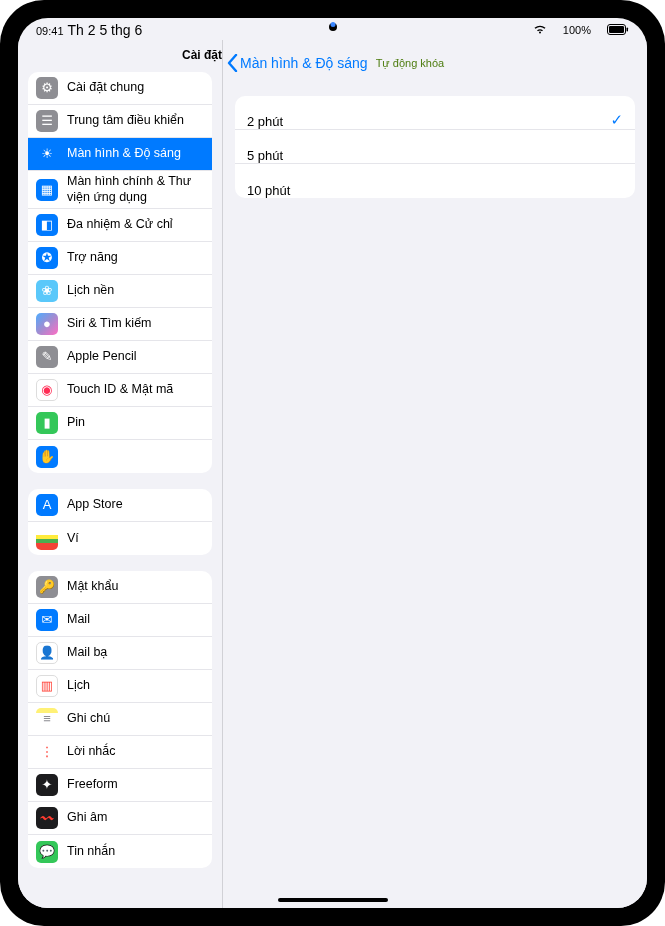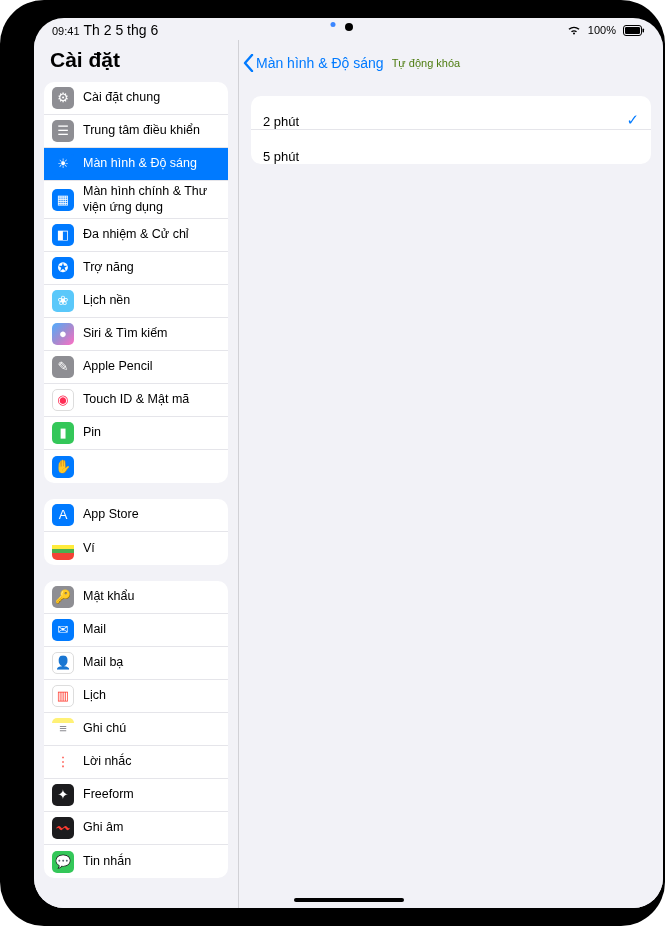--- a/index.html
+++ b/index.html
@@ -12,34 +12,33 @@
     position: relative;
   }
   .screen {
     width: 100%; height: 100%;
     background: #f2f2f7;
     border-radius: 30px;
     overflow: hidden;
     display: flex;
     flex-direction: column;
     position: relative;
-    margin-left: 16px;
   }
   .status-bar {
     height: 22px;
     display: flex;
     align-items: center;
     justify-content: space-between;
     padding: 2px 18px 0 18px;
     font-size: 11px;
     font-weight: 500;
     color: #000;
   }
   .status-left { display: flex; gap: 4px; align-items: baseline; }
-  .status-right { display: flex; gap: 7px; align-items: center; }
+  .status-right { display: flex; gap: 16px; }
   .wifi-icon, .battery-icon { display: inline-flex; }
   .top-notch {
     position: absolute;
     top: 5px; left: 50%; transform: translateX(-50%);
     width: 8px; height: 8px; background: #000; border-radius: 50%;
   }
   .content-row {
     flex: 1;
     display: flex;
     overflow: hidden;
@@ -47,24 +46,24 @@
   
   .sidebar {
     width: 205px;
     background: #f2f2f7;
     border-right: 1px solid #d1d1d6;
     display: flex;
     flex-direction: column;
     overflow-y: auto;
   }
   .sidebar-title {
-    text-align: left;
-    font-size: 21px;
+    text-align: right;
+    font-size: 12px;
     font-weight: 600;
-    padding: 8px 0 10px 16px;
+    padding: 8px 0 10px 0;
   }
   .group {
     margin: 0 10px 16px 10px;
     background: #fff;
     border-radius: 10px;
     overflow: hidden;
   }
   .row {
     display: flex;
     align-items: center;
@@ -306,19 +305,22 @@
           <div class="detail-title">Tự động khóa</div>
         </div>
         <div class="option-group" id="option-group">
             <div class="option-row">
               <span>2 phút</span>
               <span class="check">✓</span>
             </div>
             <div class="option-row">
               <span>5 phút</span>
             </div>
+            <div class="option-row">
+              <span>10 phút</span>
+            </div>
           </div>
       </div>
     </div>
 
     <div class="home-indicator"></div>
   </div>
 </div>
 
 </body></html>

